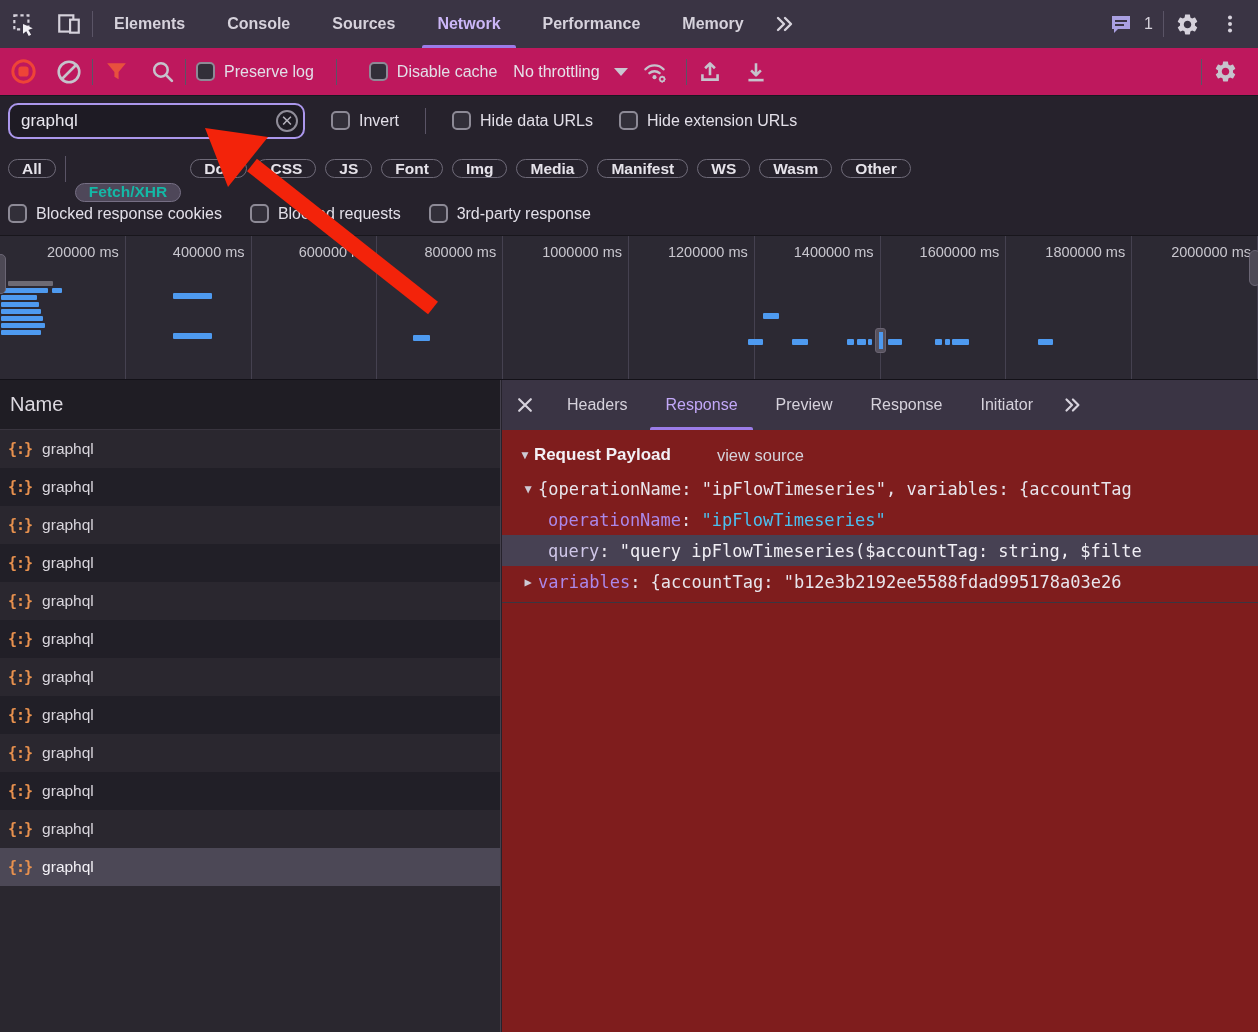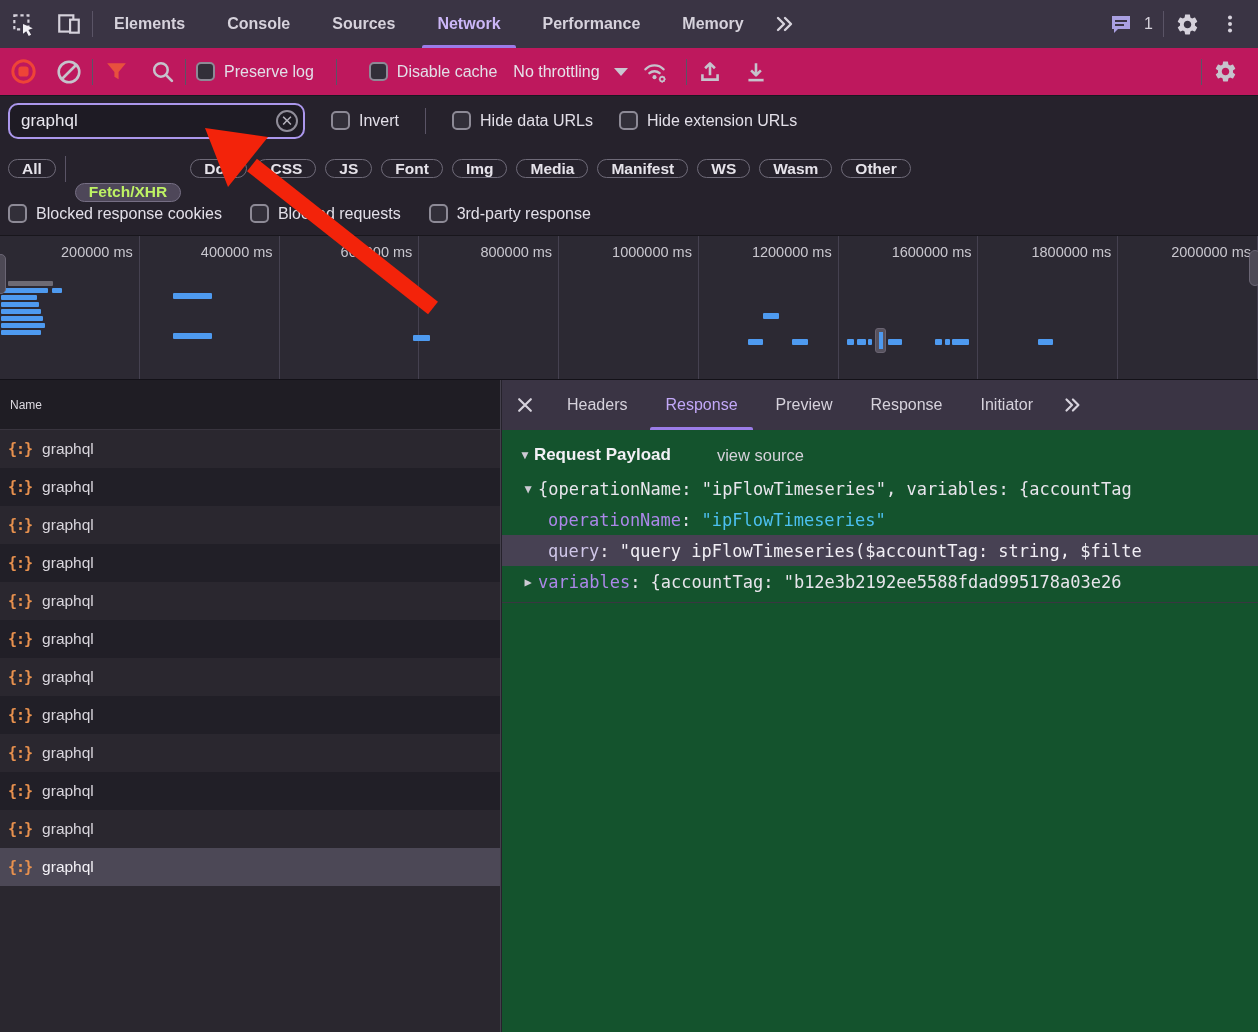--- a/index.html
+++ b/index.html
@@ -42,48 +42,48 @@
   .clear-btn { position:absolute; right:7px; top:7px; width:22px; height:22px; border-radius:50%;
     border:2px solid #908d99; color:#b6b3bd; display:flex; align-items:center; justify-content:center;
     font-size:15px; line-height:1; cursor:pointer; }
   #filter-row .check-item { margin-left:26px; }
   #filter-row .vdiv { margin-left:26px; }
 
   
   #chips-row { top:145px; height:47px; display:flex; align-items:center; gap:9px; padding-left:8px; }
   .chip { border:1.5px solid #6e6a78; border-radius:10px; height:19px; display:flex; align-items:center;
     padding:0 13px; font-size:15.5px; font-weight:bold; color:#e6e3ea; cursor:pointer; background:transparent; }
-  .chip.active { background:#4e4759; border-color:#766f84; color:#bef264;margin-top:47px; }
+  .chip.active { background:#4e4759; border-color:#766f84; color:#14b8a6;margin-top:47px; }
 
   
   #blocked-row { top:192px; height:43px; display:flex; align-items:center; gap:28px; padding-left:8px; }
 
   
   #overview { top:235px; height:145px; background:#2c2933; border-top:1px solid #18161c; border-bottom:1px solid #131118; }
   .tick-cells { position:absolute; inset:0; display:flex; }
   .tick-cell { flex:1 1 0; border-right:1px solid #454150; font-size:14.5px; color:#c9c7cf;
     text-align:right; padding:8px 6px 0 0; white-space:nowrap; overflow:hidden; }
   .ov-bar { position:absolute; background:#4e9af0; border-radius:1px; }
   .ov-bar.grey { background:#6d6a74; }
   .ov-marker { position:absolute; background:#57525e; border:1px solid #6a6472; border-radius:3px;
     display:flex; align-items:center; justify-content:center; }
   .ov-marker .inner { width:4px; height:17px; background:#4e9af0; }
   .ov-handle { position:absolute; background:#4d4955; border:1px solid #6a6574; border-radius:6px; }
 
   
   #name-panel { position:absolute; left:0; top:380px; width:501px; height:652px; background:#2a272f; border-right:1px solid #45414d; }
   .name-header { height:50px; background:#1f1d24; border-bottom:1px solid #38343e; display:flex; align-items:center;
-    padding-left:10px; font-size:12px; color:#dcd9e0; }
+    padding-left:10px; font-size:20px; color:#dcd9e0; }
   .req-row { height:38px; display:flex; align-items:center; gap:10px; padding-left:8px; font-size:15.5px; color:#d9d6dd; cursor:pointer; }
   .req-row:nth-child(odd) { background:#2a272f; }
   .req-row:nth-child(even) { background:#211f27; }
   .req-row.selected { background:#4c4856; color:#f4f2f7; }
   .req-icon { font-family:"DejaVu Sans Mono",monospace; font-weight:bold; font-size:15px; color:#e8914e; letter-spacing:-1px; }
 
-  #detail-panel { position:absolute; left:502px; top:380px; width:756px; height:652px; background:#14532d; }
+  #detail-panel { position:absolute; left:502px; top:380px; width:756px; height:652px; background:#7f1d1d; }
   .detail-tabs { height:50px; background:#3a3444; display:flex; align-items:stretch; }
   .dtab { display:flex; align-items:center; padding:0 19px; font-size:16px; color:#d6d2dc; position:relative; cursor:pointer; }
   .dtab.active { color:#c2a8f8; }
   .dtab.active::after { content:""; position:absolute; left:4px; right:4px; bottom:0; height:3px; background:#9b7ce8; border-radius:2px 2px 0 0; }
   .close-btn { width:46px; height:50px; display:flex; align-items:center; justify-content:center; cursor:pointer; }
 
   .payload-header { display:flex; align-items:center; padding:15px 0 8px 17px; }
   .tri { font-size:12px; color:#cdcad4; margin-right:3px; }
   .payload-title { font-size:17px; font-weight:bold; color:#f2f0f5; }
   .view-source { font-size:16.5px; color:#d5d2da; margin-left:46px; cursor:pointer; }
@@ -283,20 +283,21 @@
 </div>
 
 <div id="overview" class="row-abs">
   <div class="tick-cells">
       <div class="tick-cell">200000 ms</div>
       <div class="tick-cell">400000 ms</div>
       <div class="tick-cell">600000 ms</div>
       <div class="tick-cell">800000 ms</div>
       <div class="tick-cell">1000000 ms</div>
       <div class="tick-cell">1200000 ms</div>
+      <div class="tick-cell">1400000 ms</div>
       <div class="tick-cell">1600000 ms</div>
       <div class="tick-cell">1800000 ms</div>
       <div class="tick-cell">2000000 ms</div>
     </div>
   <div id="bars-layer" style="position:absolute;inset:0;">
       <div class="ov-bar grey" style="left: 8px; top: 45px; width: 45px; height: 5px;"></div>
       <div class="ov-bar" style="left: 1px; top: 52px; width: 47px; height: 5px;"></div>
       <div class="ov-bar" style="left: 52px; top: 52px; width: 10px; height: 5px;"></div>
       <div class="ov-bar" style="left: 1px; top: 59px; width: 36px; height: 5px;"></div>
       <div class="ov-bar" style="left: 1px; top: 66px; width: 38px; height: 5px;"></div>

